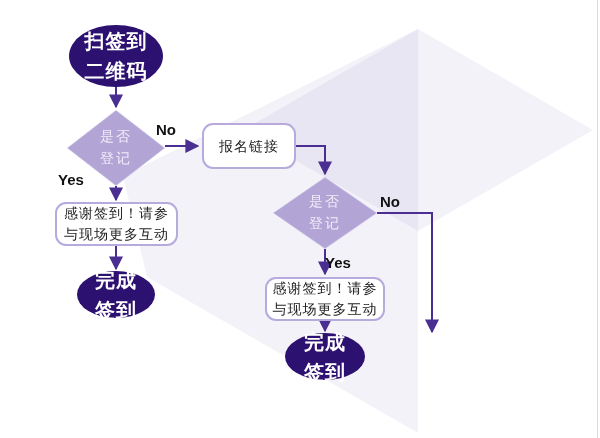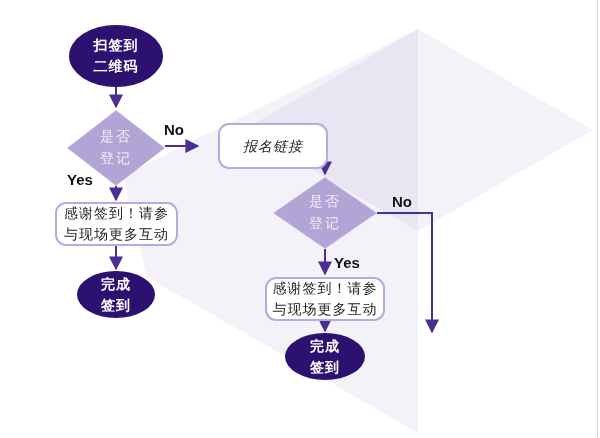--- a/index.html
+++ b/index.html
@@ -18,21 +18,21 @@
   .node{
     position:absolute;
     display:flex;align-items:center;justify-content:center;
     text-align:center;white-space:pre-line;
     box-sizing:border-box;
   }
   .terminator{
     background:var(--terminator-fill);
     color:var(--terminator-text);
     border-radius:50%;
-    font-size:14px;line-height:1.5;font-weight:600;letter-spacing:1px;
+    font-size:20px;line-height:1.5;font-weight:600;letter-spacing:1px;
   }
   .process{
     background:var(--process-fill);
     border:2px solid var(--process-border);
     border-radius:11px;
     color:var(--process-text);
     font-size:14px;line-height:1.5;letter-spacing:1px;
   }
   .diamond-outer{
     position:absolute;
@@ -44,21 +44,20 @@
     clip-path:polygon(50% 0,100% 50%,50% 100%,0 50%);
     background:var(--decision-fill);
     color:var(--decision-text);
     display:flex;align-items:center;justify-content:center;
     text-align:center;white-space:pre-line;
     font-size:14px;line-height:1.55;letter-spacing:2px;font-weight:500;
   }
   .edge-label{
     position:absolute;
     font-size:15px;font-weight:700;color:var(--label-text);
-    text-align:center;
   }
   .edge{stroke:var(--connector);stroke-width:2;fill:none;}
   .bg-shape{fill:var(--background-shape);fill-opacity:0.075;}
 </style>
 </head>
 <body>
 
 <div id="stage">
 
   <svg id="bg-svg">
@@ -82,21 +81,21 @@
   </svg>
 
   <div class="node terminator" style="left:69px;top:25px;width:94px;height:62px;">扫签到
 二维码</div>
 
   <div class="diamond-outer" style="left:67px;top:110px;width:98px;height:76px;">
     <div class="diamond-inner">是否
 登记</div>
   </div>
 
-  <div class="node process" style="left:218px;top:123px;width:110px;height:46px;font-style:italic;">报名链接</div>
+  <div class="node process" style="left:202px;top:123px;width:94px;height:46px;">报名链接</div>
 
   <div class="node process" style="left:55px;top:202px;width:123px;height:44px;">感谢签到！请参
 与现场更多互动</div>
 
   <div class="node terminator" style="left:77px;top:271px;width:78px;height:47px;">完成
 签到</div>
 
   <div class="diamond-outer" style="left:273px;top:177px;width:104px;height:72px;">
     <div class="diamond-inner">是否
 登记</div>

